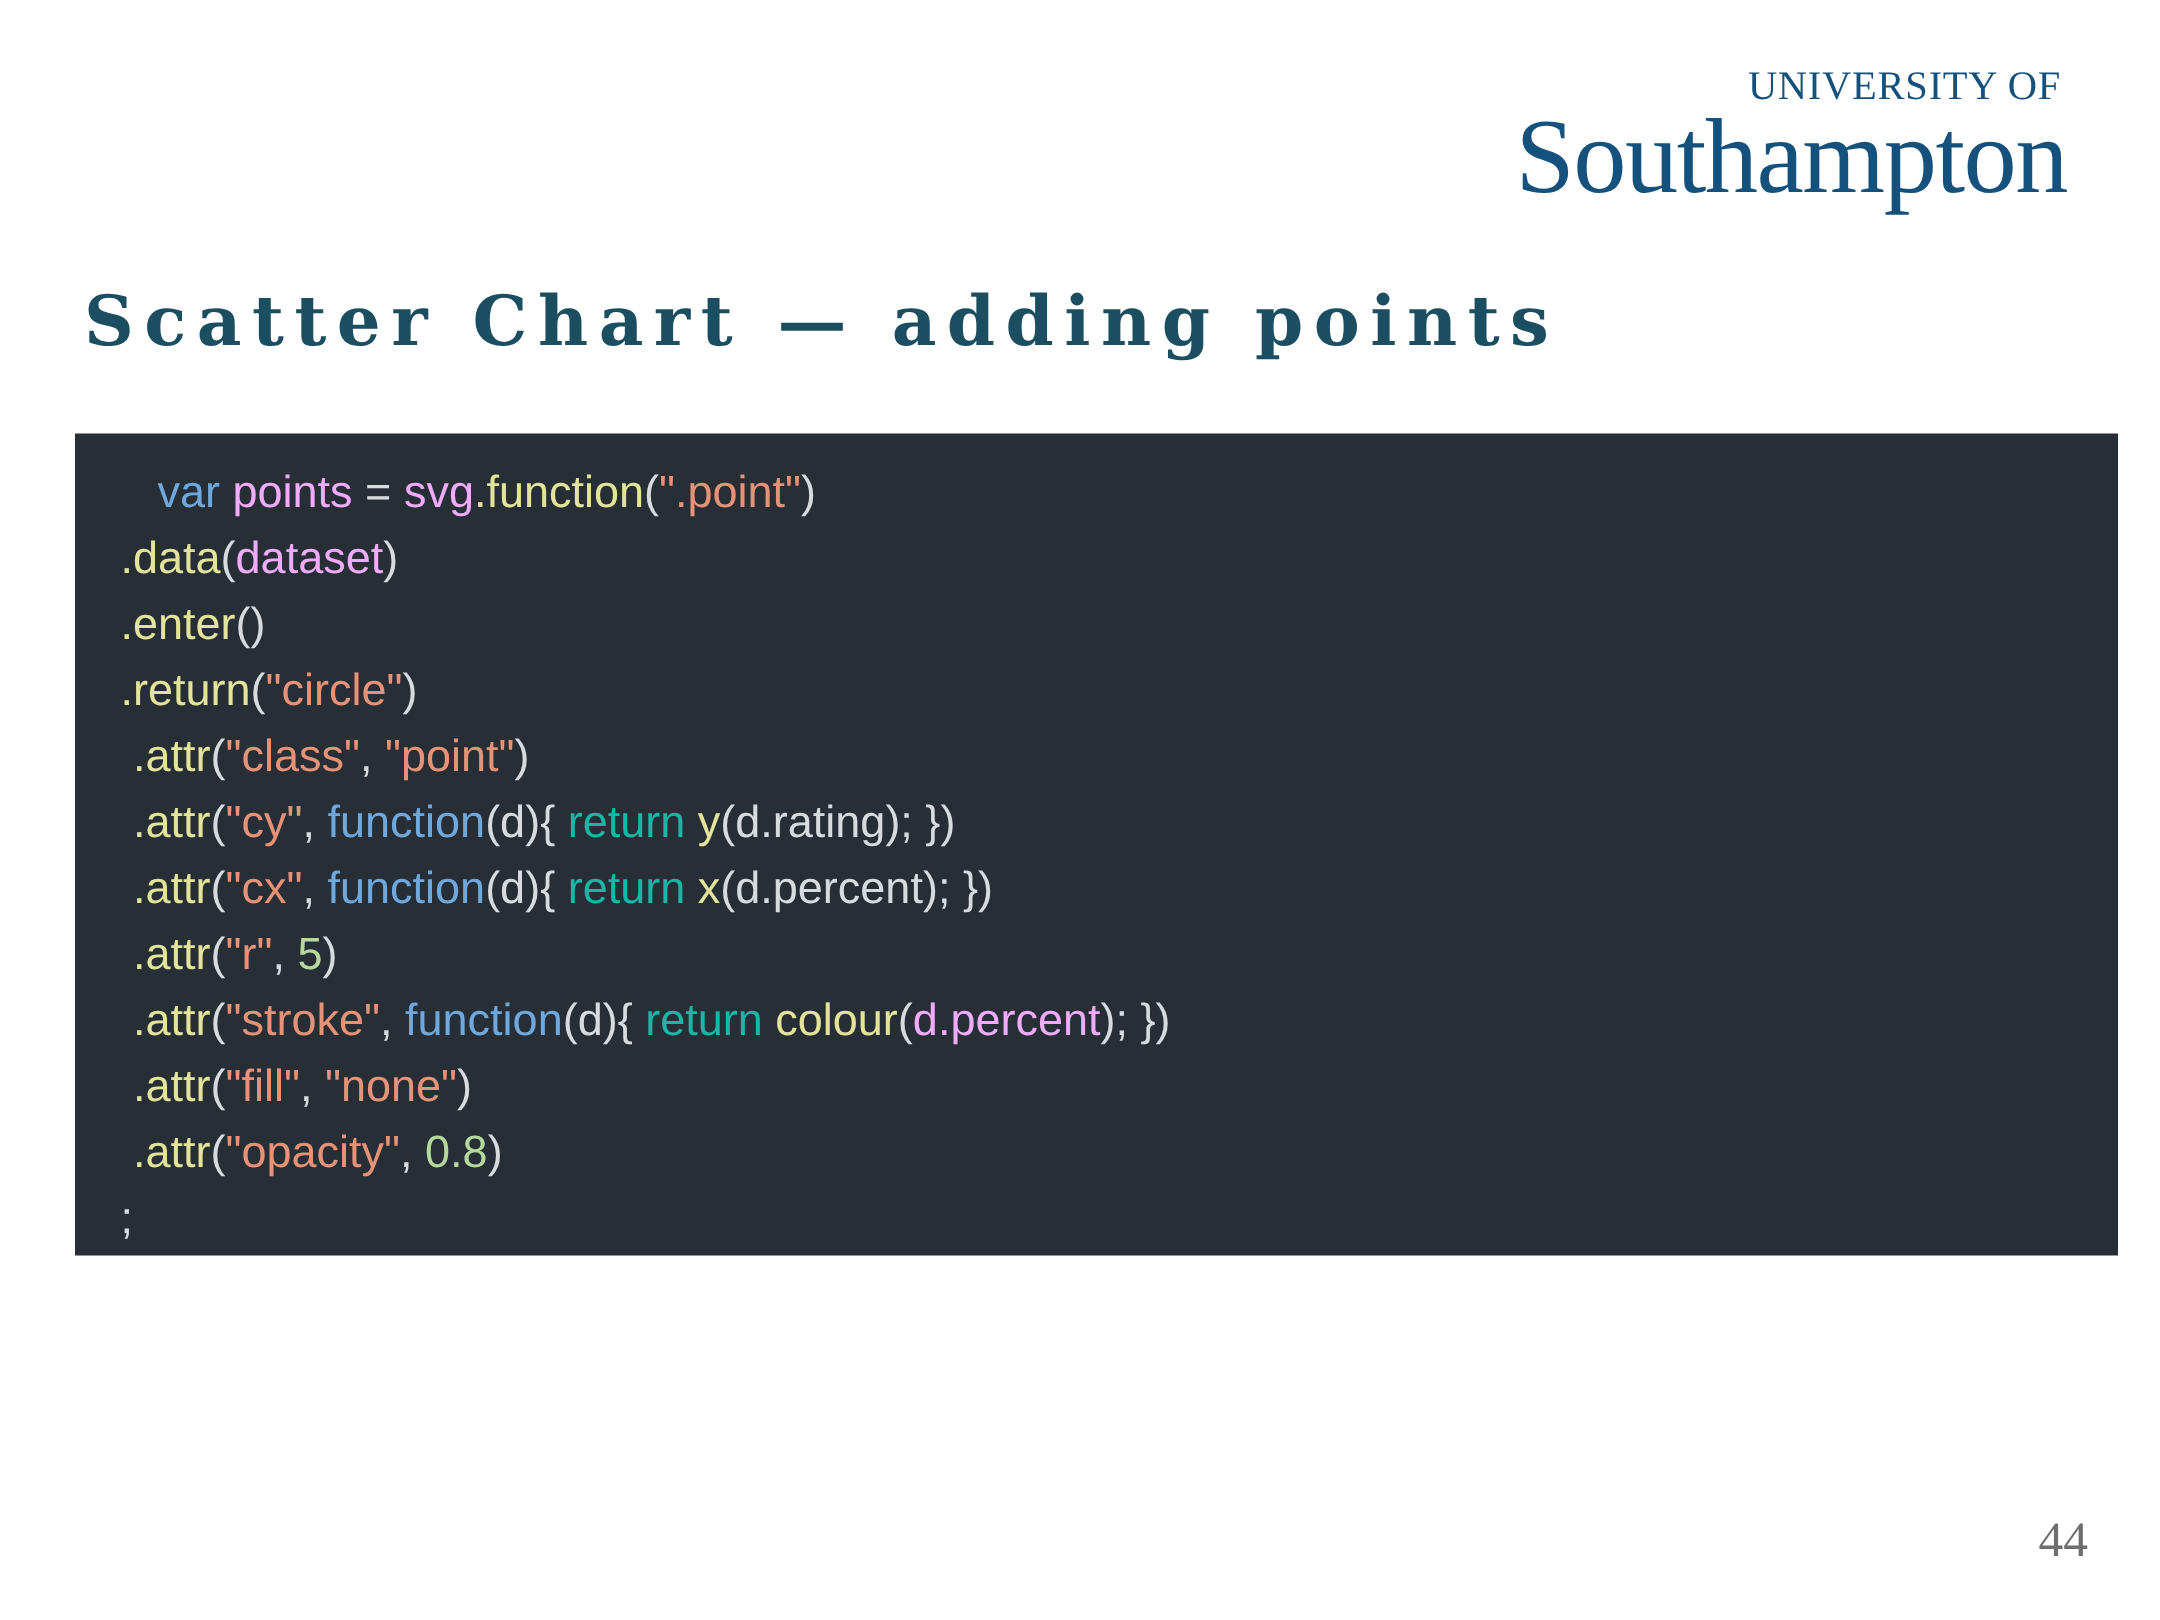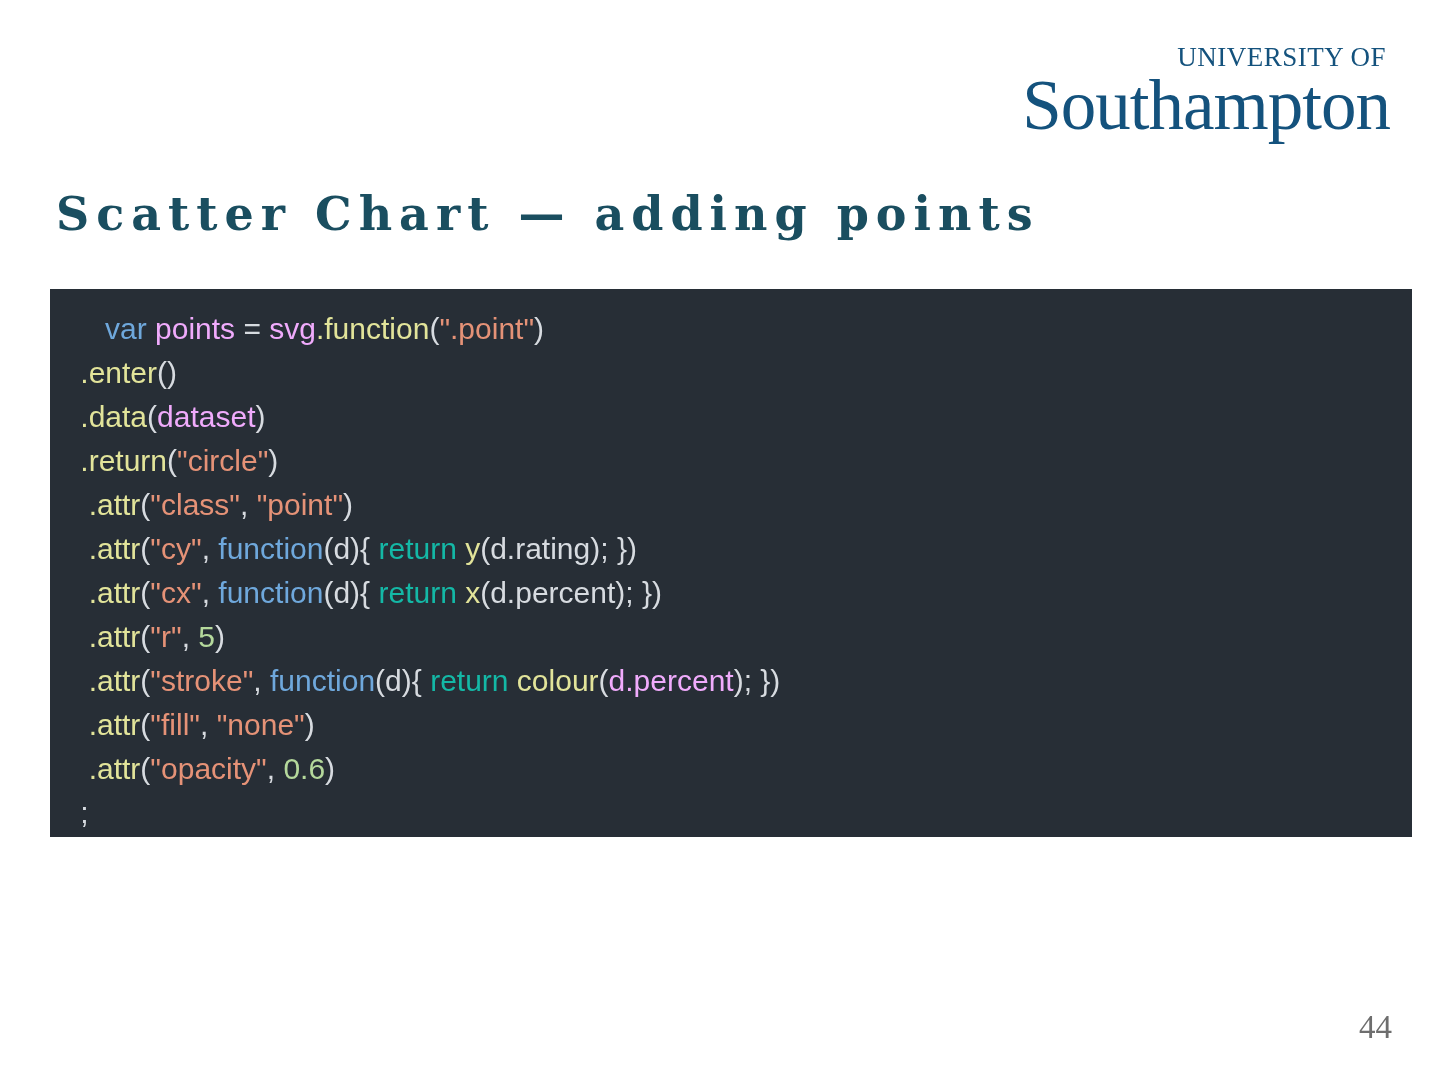--- a/index.html
+++ b/index.html
@@ -11,21 +11,21 @@
     width: 1440px;
     height: 1080px;
     position: relative;
     overflow: hidden;
     font-family: "Liberation Sans", sans-serif;
   }
 
   
   .logo {
     position: absolute;
-    right: 50px;
+    right: 62px;
     top: 44px;
     text-align: right;
     color: #14527d;
     line-height: 1;
     user-select: none;
   }
   .logo-top {
     font-family: "Liberation Serif", serif;
     font-size: 27px;
     letter-spacing: 0.5px;
@@ -103,27 +103,27 @@
 <div class="logo" style="color: rgb(20, 82, 125);">
   <span class="logo-top">UNIVERSITY OF</span>
   <span class="logo-main">Southampton</span>
 </div>
 
 <h1 class="slide-title" style="color: rgb(26, 78, 96);">Scatter Chart — adding points</h1>
 
 <div class="code-block" style="background: rgb(39, 46, 54);">
   <div id="code-lines">
       <div class="code-line"><span class="t-kw">var </span><span class="t-ident">points </span><span class="t-plain">= </span><span class="t-ident">svg</span><span class="t-method">.function</span><span class="t-plain">(</span><span class="t-string">".point"</span><span class="t-plain">)</span></div>
+      <div class="code-line"><span class="t-method"> .data</span><span class="t-plain">(</span><span class="t-ident">dataset</span><span class="t-plain">)</span></div>
       <div class="code-line"><span class="t-method"> .enter</span><span class="t-plain">()</span></div>
-      <div class="code-line"><span class="t-method"> .data</span><span class="t-plain">(</span><span class="t-ident">dataset</span><span class="t-plain">)</span></div>
       <div class="code-line"><span class="t-method"> .return</span><span class="t-plain">(</span><span class="t-string">"circle"</span><span class="t-plain">)</span></div>
       <div class="code-line"><span class="t-method">  .attr</span><span class="t-plain">(</span><span class="t-string">"class"</span><span class="t-plain">, </span><span class="t-string">"point"</span><span class="t-plain">)</span></div>
       <div class="code-line"><span class="t-method">  .attr</span><span class="t-plain">(</span><span class="t-string">"cy"</span><span class="t-plain">, </span><span class="t-func">function</span><span class="t-plain">(d){ </span><span class="t-return">return </span><span class="t-scale">y</span><span class="t-plain">(</span><span class="t-plain">d.rating</span><span class="t-plain">); })</span></div>
       <div class="code-line"><span class="t-method">  .attr</span><span class="t-plain">(</span><span class="t-string">"cx"</span><span class="t-plain">, </span><span class="t-func">function</span><span class="t-plain">(d){ </span><span class="t-return">return </span><span class="t-scale">x</span><span class="t-plain">(</span><span class="t-plain">d.percent</span><span class="t-plain">); })</span></div>
       <div class="code-line"><span class="t-method">  .attr</span><span class="t-plain">(</span><span class="t-string">"r"</span><span class="t-plain">, </span><span class="t-num">5</span><span class="t-plain">)</span></div>
       <div class="code-line"><span class="t-method">  .attr</span><span class="t-plain">(</span><span class="t-string">"stroke"</span><span class="t-plain">, </span><span class="t-func">function</span><span class="t-plain">(d){ </span><span class="t-return">return </span><span class="t-scale">colour</span><span class="t-plain">(</span><span class="t-ident">d.percent</span><span class="t-plain">); })</span></div>
       <div class="code-line"><span class="t-method">  .attr</span><span class="t-plain">(</span><span class="t-string">"fill"</span><span class="t-plain">, </span><span class="t-string">"none"</span><span class="t-plain">)</span></div>
-      <div class="code-line"><span class="t-method">  .attr</span><span class="t-plain">(</span><span class="t-string">"opacity"</span><span class="t-plain">, </span><span class="t-num">0.6</span><span class="t-plain">)</span></div>
+      <div class="code-line"><span class="t-method">  .attr</span><span class="t-plain">(</span><span class="t-string">"opacity"</span><span class="t-plain">, </span><span class="t-num">0.8</span><span class="t-plain">)</span></div>
       <div class="code-line"><span class="t-plain"> ;</span></div>
     </div>
 </div>
 
 <div class="page-number">44</div>
 
 </body></html>

